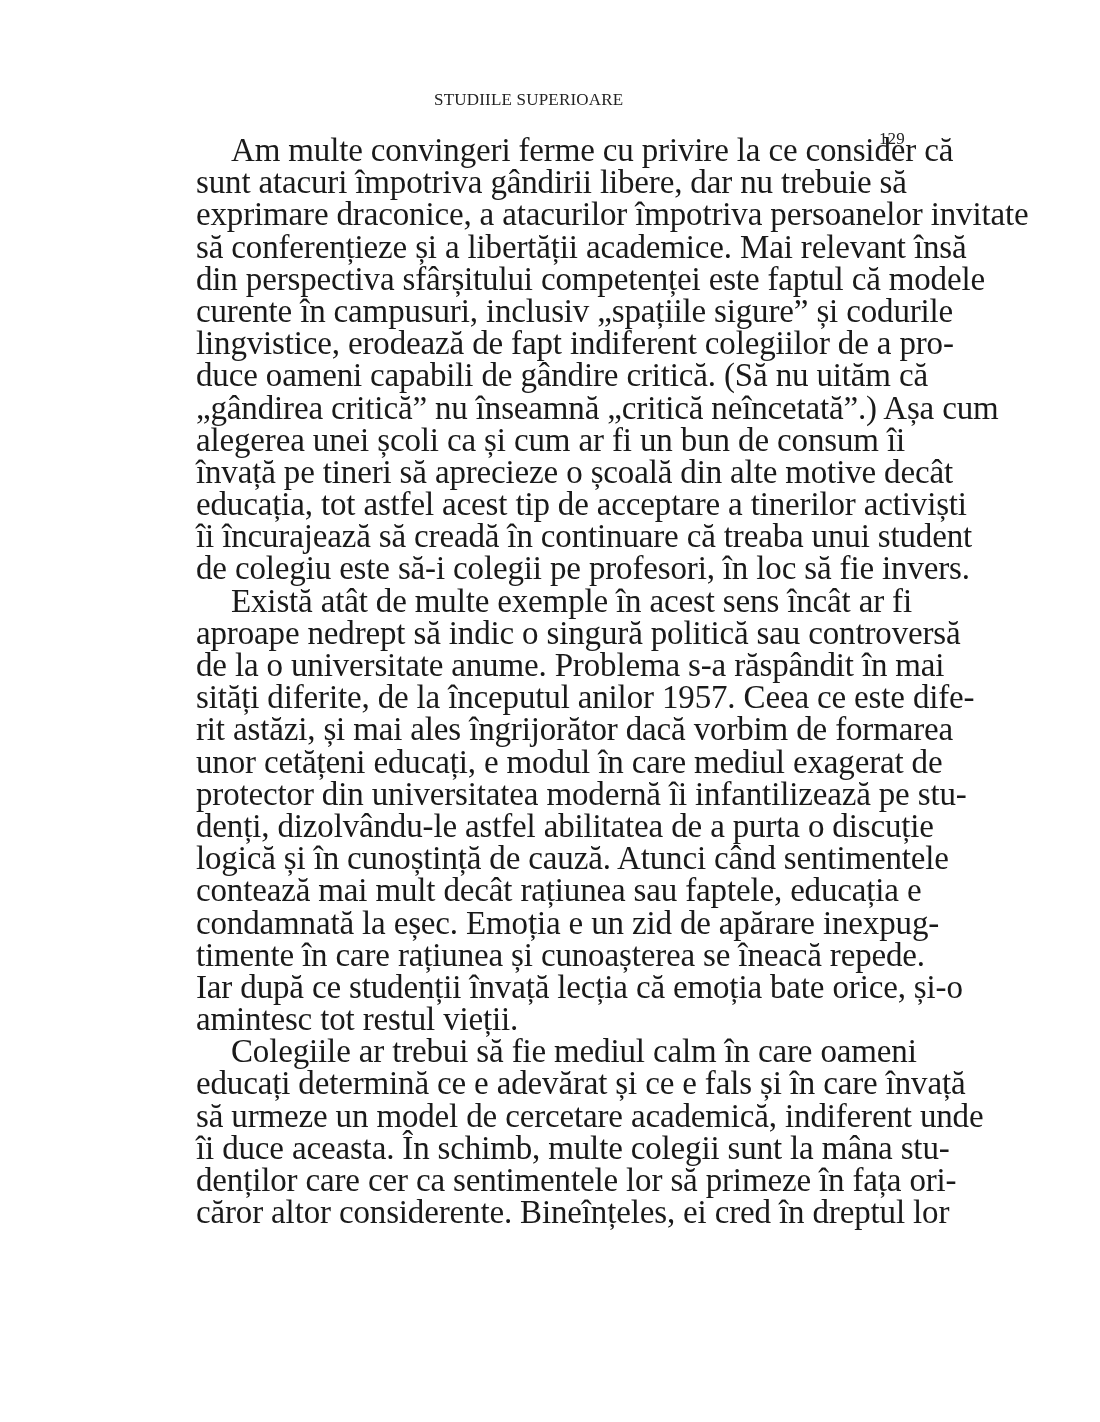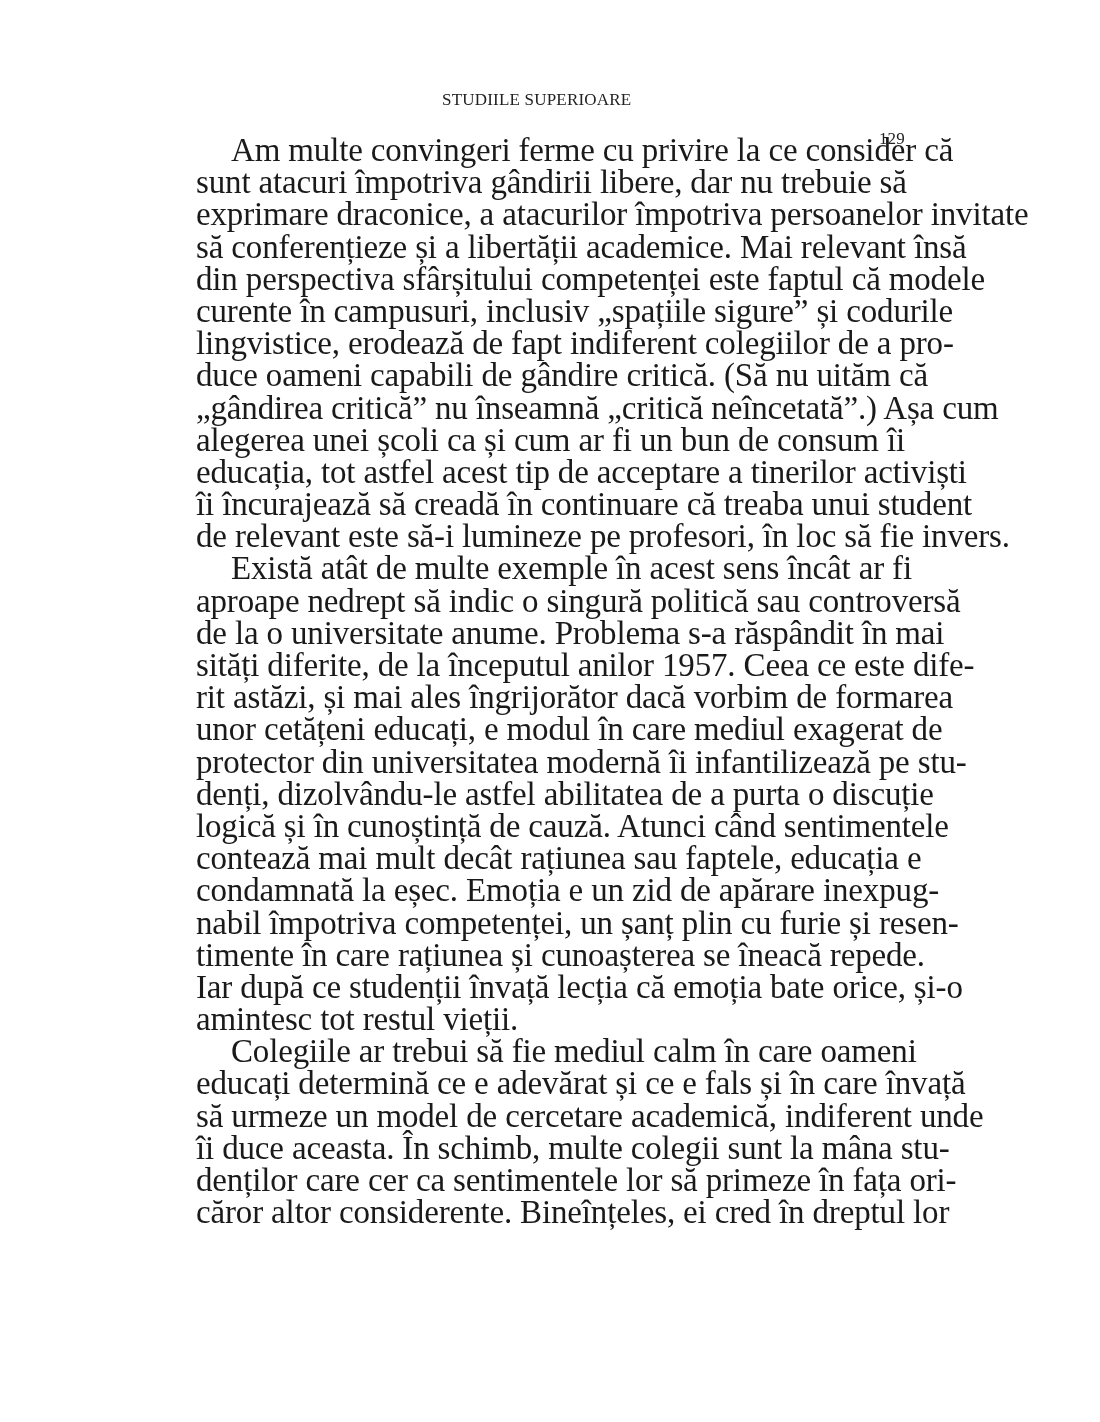--- a/index.html
+++ b/index.html
@@ -23,21 +23,21 @@
     }
     .running-head {
       position: relative;
       height: 28px;
       font-size: 17px;
       letter-spacing: 0.2px;
       color: #222;
     }
     .running-head .title {
       position: absolute;
-      left: 246px;
+      left: 238px;
       top: 2px;
     }
     .running-head .page-number {
       position: absolute;
       right: 0;
       top: 2px;
       margin-top: 39px;
     }
     .body-text {
       margin-top: 18px;
@@ -76,38 +76,38 @@
       <span class="line indent">Am multe convingeri ferme cu privire la ce consider că</span>
       <span class="line">sunt atacuri împotriva gândirii libere, dar nu trebuie să</span>
       <span class="line">exprimare draconice, a atacurilor împotriva persoanelor invitate</span>
       <span class="line">să conferențieze și a libertății academice. Mai relevant însă</span>
       <span class="line">din perspectiva sfârșitului competenței este faptul că modele</span>
       <span class="line">curente în campusuri, inclusiv „spațiile sigure” și codurile</span>
       <span class="line">lingvistice, erodează de fapt indiferent colegiilor de a pro-</span>
       <span class="line">duce oameni capabili de gândire critică. (Să nu uităm că</span>
       <span class="line">„gândirea critică” nu înseamnă „critică neîncetată”.) Așa cum</span>
       <span class="line">alegerea unei școli ca și cum ar fi un bun de consum îi</span>
+      <span class="line">învață pe tineri să aprecieze o școală din alte motive decât</span>
       <span class="line">educația, tot astfel acest tip de acceptare a tinerilor activiști</span>
       <span class="line">îi încurajează să creadă în continuare că treaba unui student</span>
-      <span class="line last">de relevant este să-i lumineze pe profesori, în loc să fie invers.</span>
+      <span class="line last">de colegiu este să-i colegii pe profesori, în loc să fie invers.</span>
     </div>
 
     <div class="paragraph">
       <span class="line indent">Există atât de multe exemple în acest sens încât ar fi</span>
       <span class="line">aproape nedrept să indic o singură politică sau controversă</span>
       <span class="line">de la o universitate anume. Problema s-a răspândit în mai</span>
       <span class="line">sități diferite, de la începutul anilor 1957. Ceea ce este dife-</span>
       <span class="line">rit astăzi, și mai ales îngrijorător dacă vorbim de formarea</span>
       <span class="line">unor cetățeni educați, e modul în care mediul exagerat de</span>
       <span class="line">protector din universitatea modernă îi infantilizează pe stu-</span>
       <span class="line">denți, dizolvându-le astfel abilitatea de a purta o discuție</span>
       <span class="line">logică și în cunoștință de cauză. Atunci când sentimentele</span>
       <span class="line">contează mai mult decât rațiunea sau faptele, educația e</span>
       <span class="line">condamnată la eșec. Emoția e un zid de apărare inexpug-</span>
-      <span class="line">nabil împotriva competenței, un șanț plin cu furie și resen-</span>
       <span class="line">timente în care rațiunea și cunoașterea se îneacă repede.</span>
       <span class="line">Iar după ce studenții învață lecția că emoția bate orice, și-o</span>
       <span class="line last">amintesc tot restul vieții.</span>
     </div>
 
     <div class="paragraph">
       <span class="line indent">Colegiile ar trebui să fie mediul calm în care oameni</span>
       <span class="line">educați determină ce e adevărat și ce e fals și în care învață</span>
       <span class="line">să urmeze un model de cercetare academică, indiferent unde</span>
       <span class="line">îi duce aceasta. În schimb, multe colegii sunt la mâna stu-</span>

